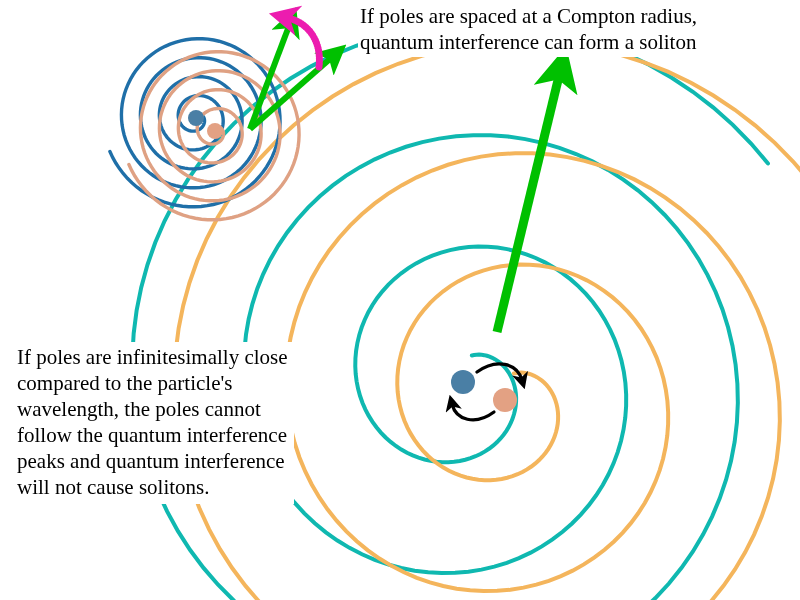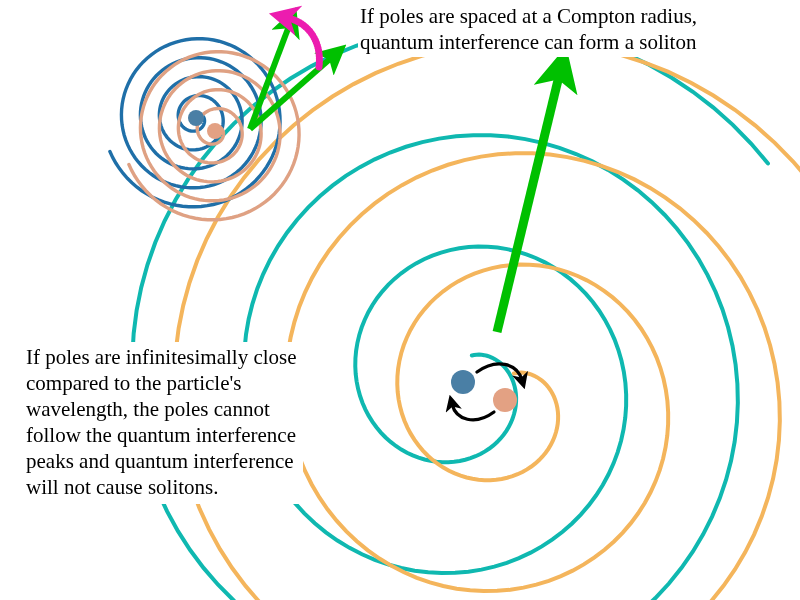--- a/index.html
+++ b/index.html
@@ -31,21 +31,21 @@
     color: #000000;
     white-space: pre;
     background: #ffffff;
   }
   #caption-top {
     left: 358px;
     top: 2px;
     padding: 1px 4px 2px 2px;
   }
   #caption-bottom {
-    left: 22px;
+    left: 13px;
     top: 342px;
     padding: 2px 6px 4px 4px;
   }
 </style>
 </head>
 <body>
 
 <div id="stage">
 
   <svg id="art" viewBox="0 0 800 600">

